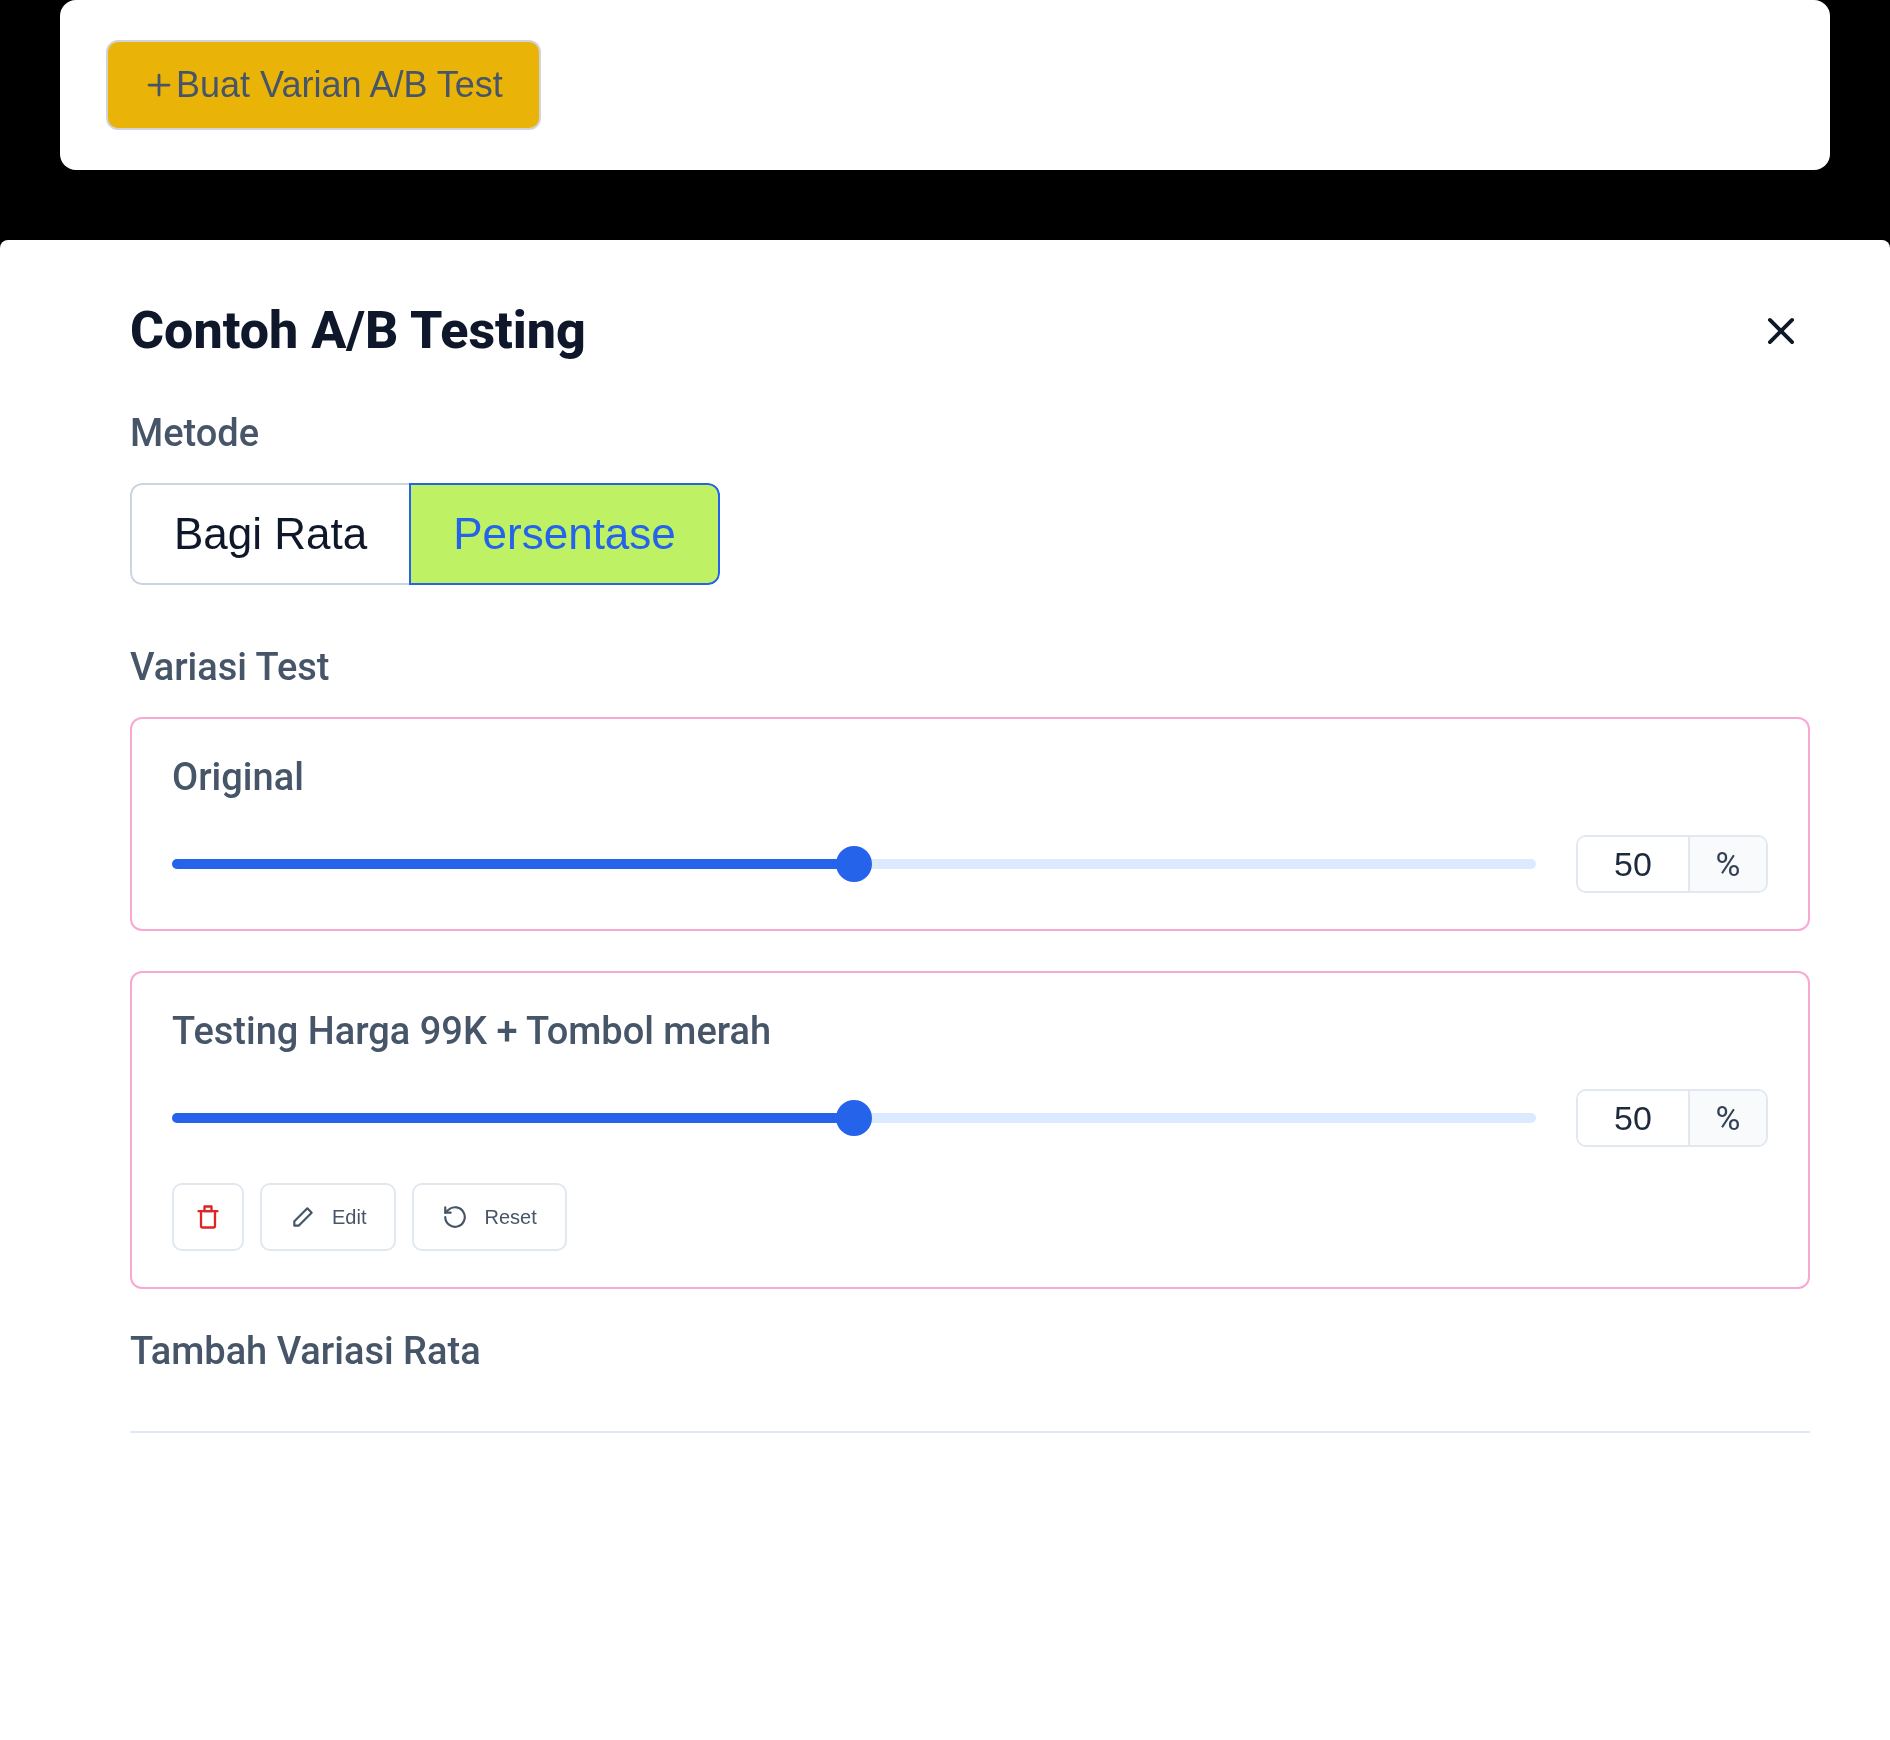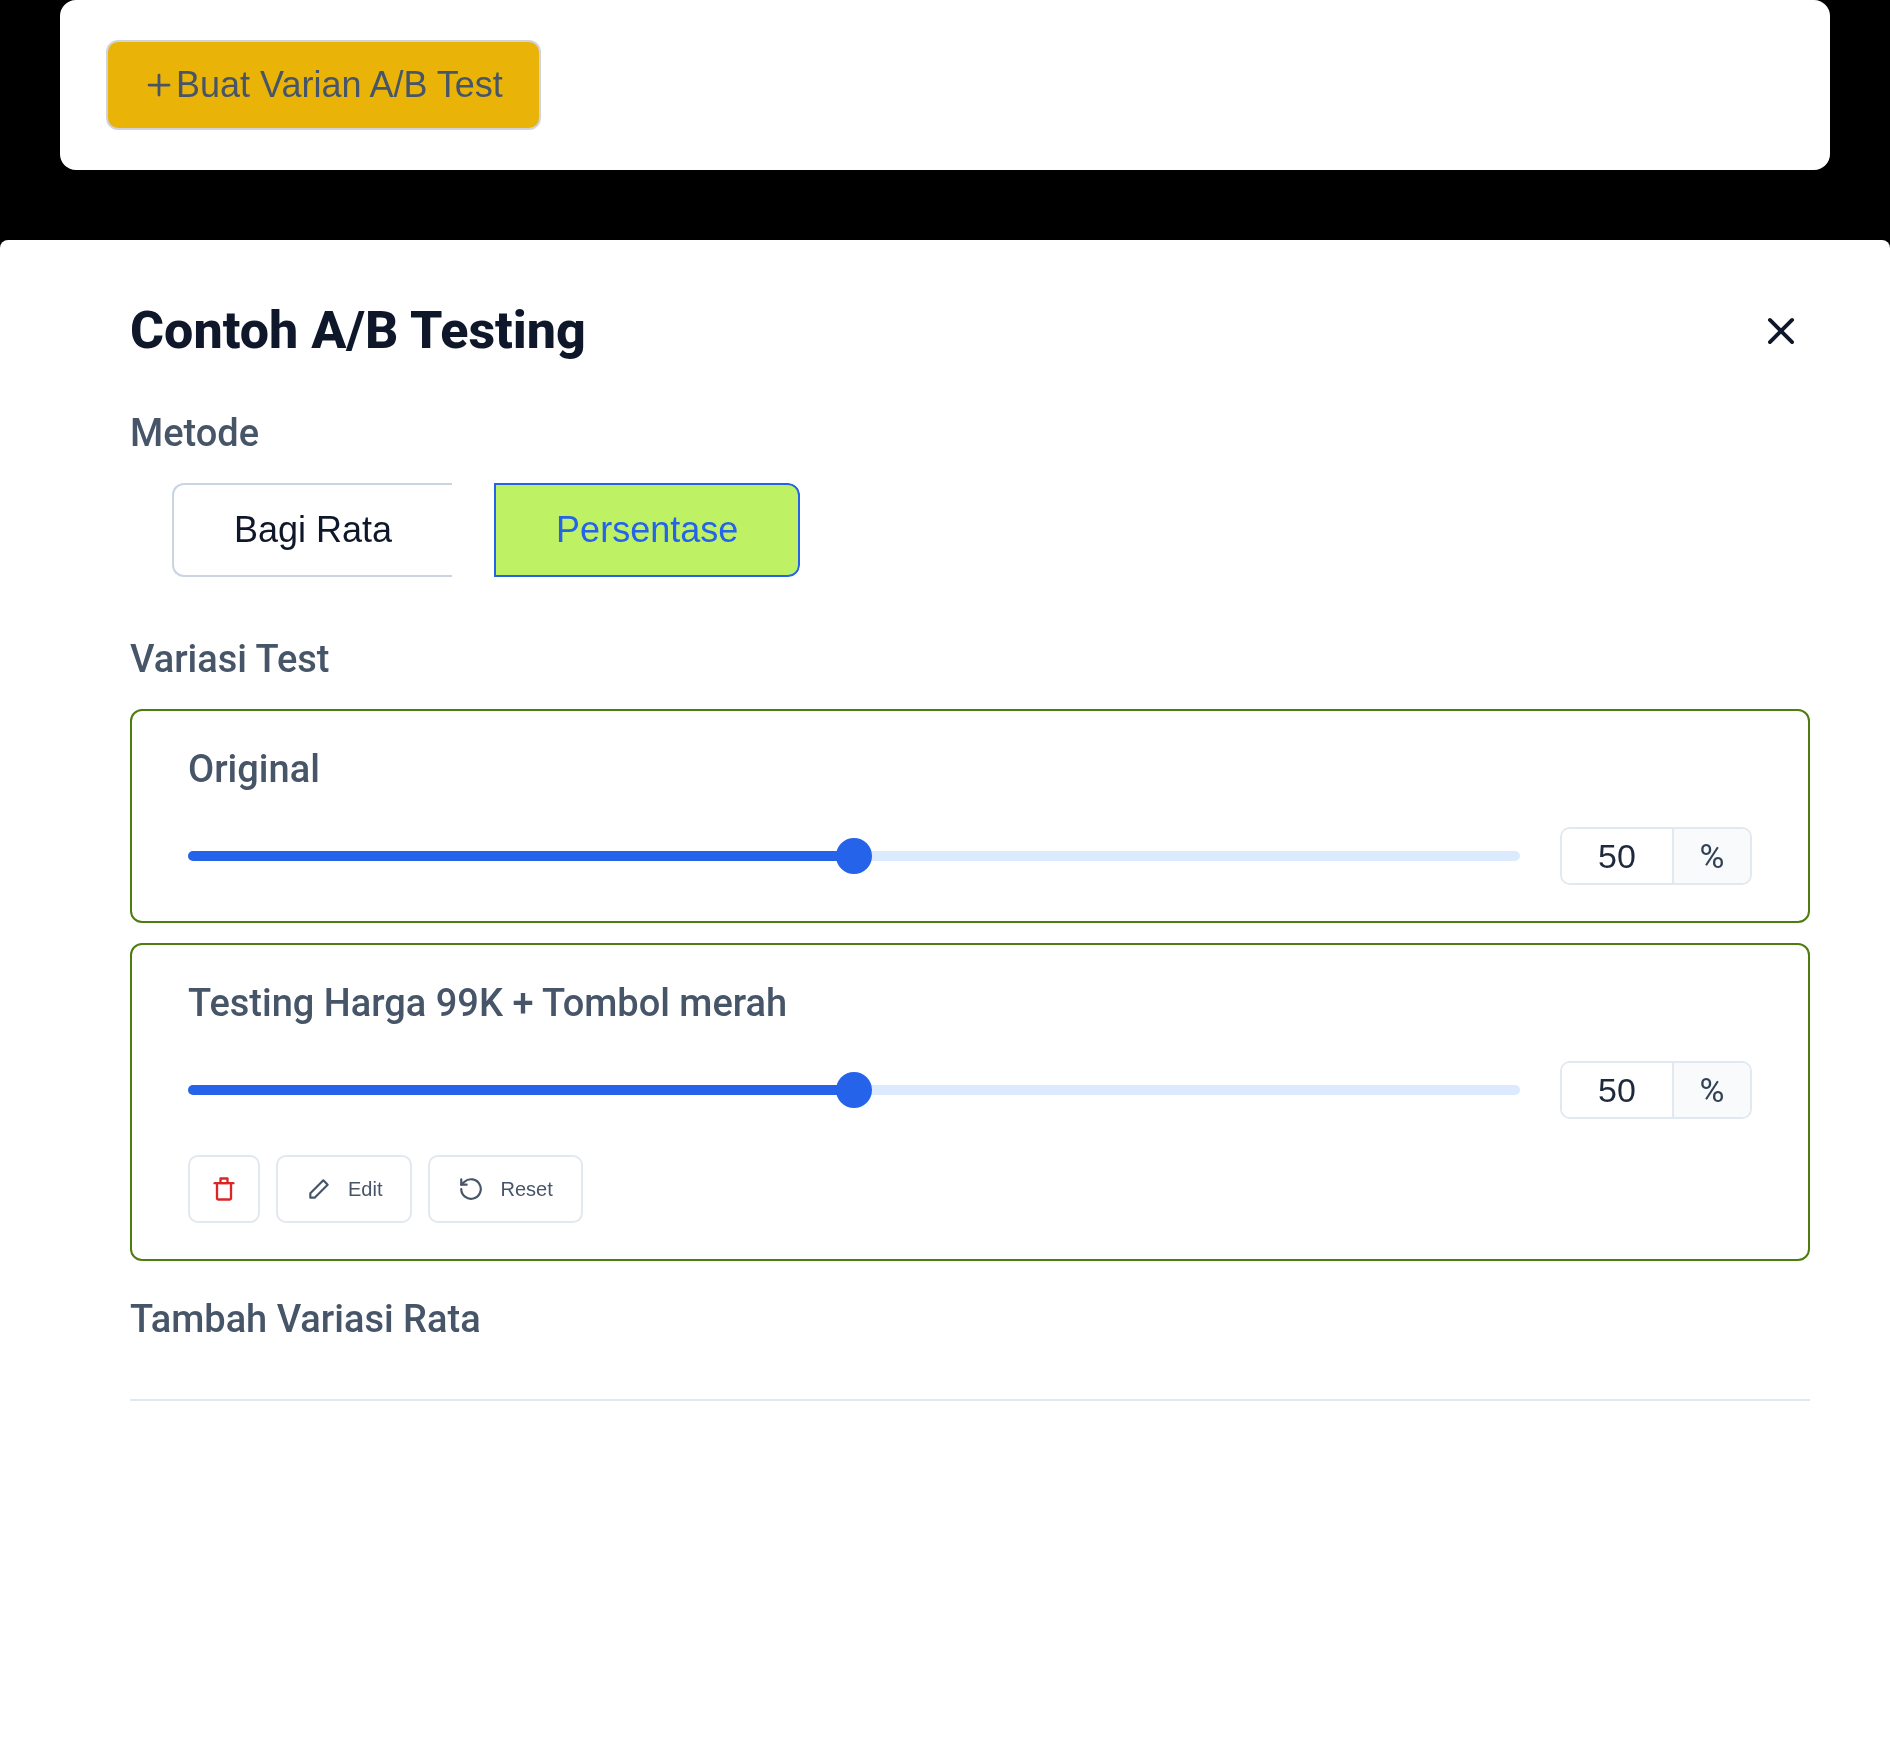--- a/index.html
+++ b/index.html
@@ -63,46 +63,45 @@
       color: #475569;
       margin-bottom: 28px;
     }
     .segment-group {
       display: inline-flex;
       border-radius: 12px;
       overflow: hidden;
       margin-bottom: 60px;
     }
     .segment {
-      padding: 24px 60px;
-      font-size: 36px;
+      padding: 24px 42px;
+      font-size: 44px;
       font-weight: 500;
       border: 2px solid #cbd5e1;
       background: #fff;
       cursor: pointer;
       color: #0f172a;
-      margin-left: 42px;
     }
     .segment:first-child {
       border-radius: 12px 0 0 12px;
       border-right: none;
     }
     .segment:last-child {
       border-radius: 0 12px 12px 0;
     }
     .segment.active {
       border-color: #2563eb;
       background: #bef264;
       color: #2563eb;
     }
     .variation-card {
-      border: 2px solid #4d7c0f;
+      border: 2px solid #f9a8d4;
       border-radius: 12px;
-      padding: 36px 56px;
-      margin-bottom: 20px;
+      padding: 36px 40px;
+      margin-bottom: 40px;
     }
     .variation-name {
       font-size: 38px;
       font-weight: 500;
       color: #475569;
       margin-bottom: 36px;
     }
     .slider-row {
       display: flex;
       align-items: center;

